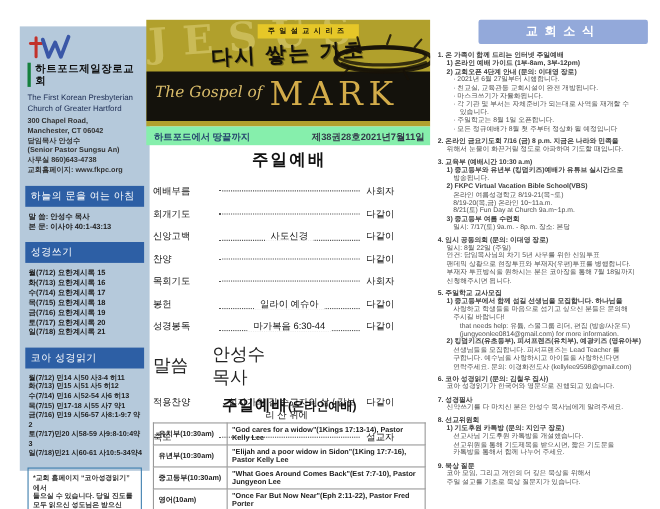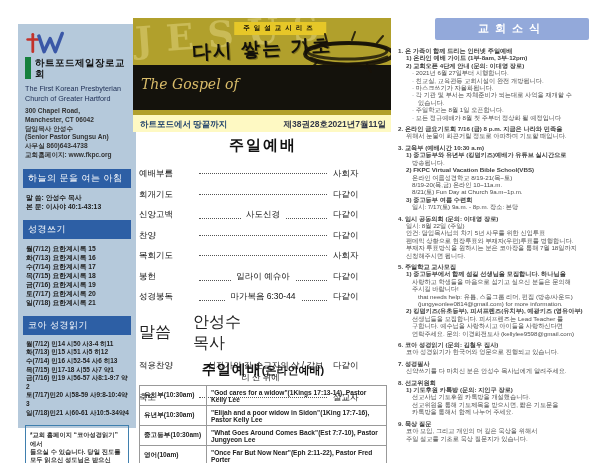--- a/index.html
+++ b/index.html
@@ -4,21 +4,21 @@
 <style>
   html,body{margin:0;padding:0;background:#ffffff;}
   #page{position:relative;width:600px;height:463px;background:#fff;overflow:hidden;
         font-family:"Liberation Sans",sans-serif;color:#222;}
 
   
   .sidebar{position:absolute;left:18px;top:24px;width:118px;height:404px;
            background:#b5c9db;box-sizing:border-box;padding:6px 7px 5px;}
   .logo{display:block;margin:0 0 1px 0;}
   .name-kr{font-size:9.5px;font-weight:bold;color:#111;letter-spacing:.5px;
-           border-left:6px solid #15803d;padding-left:4px;line-height:11px;}
+           border-left:3px solid #15803d;padding-left:4px;line-height:11px;}
   .name-en{margin-top:5px;font-size:7.2px;font-weight:normal;color:#1c2c52;line-height:9.5px;}
   .addr{margin-top:4px;font-size:6.6px;font-weight:600;color:#333;line-height:8.8px;}
   .sb-h{margin:9px -2px 5px;background:#2d5fa5;color:#fff;font-size:9px;font-weight:normal;
         padding:3px 5px;letter-spacing:.5px;}
   .sb-rows{font-size:6.8px;font-weight:600;color:#222;line-height:9px;padding-left:1px;}
   .sb-rows.tight{line-height:8.6px;font-size:6.5px;}
   .note{margin-top:8px;border:1px solid #3f7fae;padding:5px 4px;font-size:6.3px;
         font-weight:600;color:#333;line-height:8.4px;}
 
   
@@ -35,21 +35,21 @@
           transform:rotate(-3deg);text-shadow:1px 1px 0 rgba(60,50,10,.45);}
   .band{position:absolute;left:0;right:0;top:47px;height:45px;background:#14120c;}
   .gospel{position:absolute;left:8px;top:58px;font-family:"DejaVu Serif",serif;
           font-style:italic;font-size:14px;color:#d9bc6a;}
   .book{position:absolute;left:112px;top:50px;font-family:"DejaVu Serif",serif;
         font-size:30px;color:#d3ac4a;letter-spacing:5px;}
   .thorns{position:absolute;right:-6px;top:12px;}
 
   
   .dateline{position:absolute;left:133px;top:115px;width:258px;height:17px;
-            background:#fef9c3;}
+            background:#86efac;}
   .dl-left{position:absolute;left:7px;top:4px;font-size:8.5px;font-weight:bold;color:#26476e;}
   .dl-right{position:absolute;right:5px;top:4px;font-size:8.5px;font-weight:bold;color:#33394a;}
 
   
   .worship{position:absolute;left:139px;top:136px;width:248px;}
   .w-title{text-align:center;font-size:15px;font-weight:bold;color:#111;
            letter-spacing:2px;margin:0 0 13px;}
   .wrow{display:flex;align-items:baseline;margin-bottom:8.5px;font-size:8.5px;color:#111;}
   .wl{width:54px;text-align:justify;text-align-last:justify;flex:none;}
   .wc{flex:1;position:relative;text-align:center;margin:0 6px;}
@@ -150,20 +150,21 @@
         <div>모두 읽으신 성도님은 받으신</div>
       </div>
   </div>
 
   <div class="banner">
     <div class="watermark">JESUS</div>
     <div class="badge">주일설교시리즈</div>
     <div class="btitle">다시 쌓는 기초</div>
     <div class="band"></div>
     <div class="gospel">The Gospel of</div>
+    <div class="book">MARK</div>
     <svg class="thorns" width="100" height="48" viewBox="0 0 100 48">
       <g stroke="#171208" fill="none" stroke-linecap="round">
         <ellipse cx="52" cy="24" rx="44" ry="11" stroke-width="4" opacity=".9"></ellipse>
         <ellipse cx="50" cy="21" rx="40" ry="8" stroke-width="3" opacity=".8"></ellipse>
         <path d="M12 20 L6 12 M30 12 L28 4 M55 10 L58 2 M80 13 L86 6 M94 22 L100 18 M20 32 L14 39 M70 34 L74 42" stroke-width="2" opacity=".85"></path>
         <path d="M14 28 C30 36 70 36 90 27" stroke-width="3" opacity=".8"></path>
       </g>
     </svg>
   </div>
 

